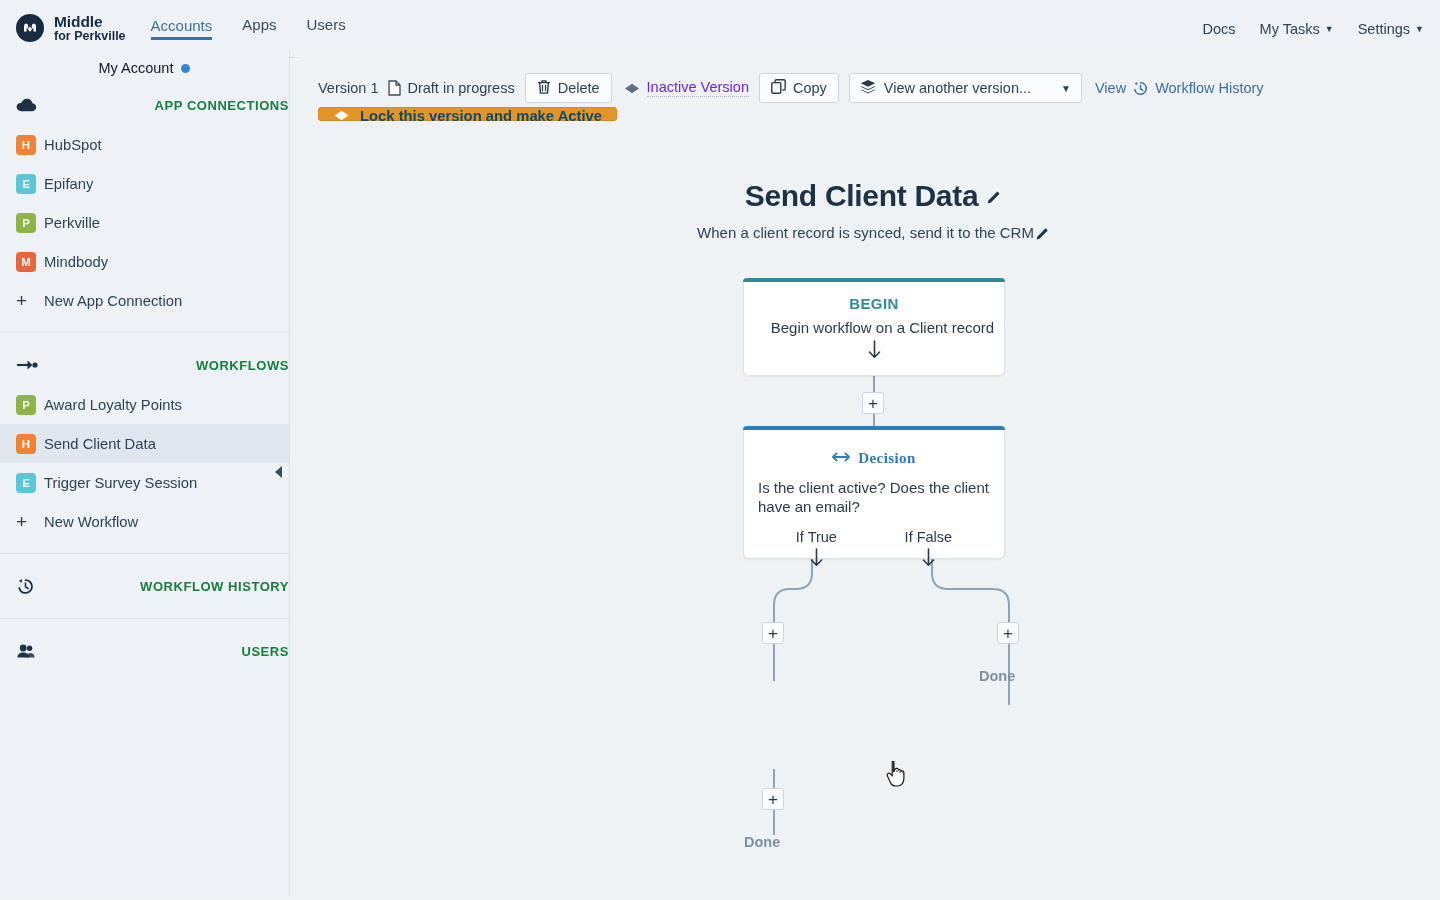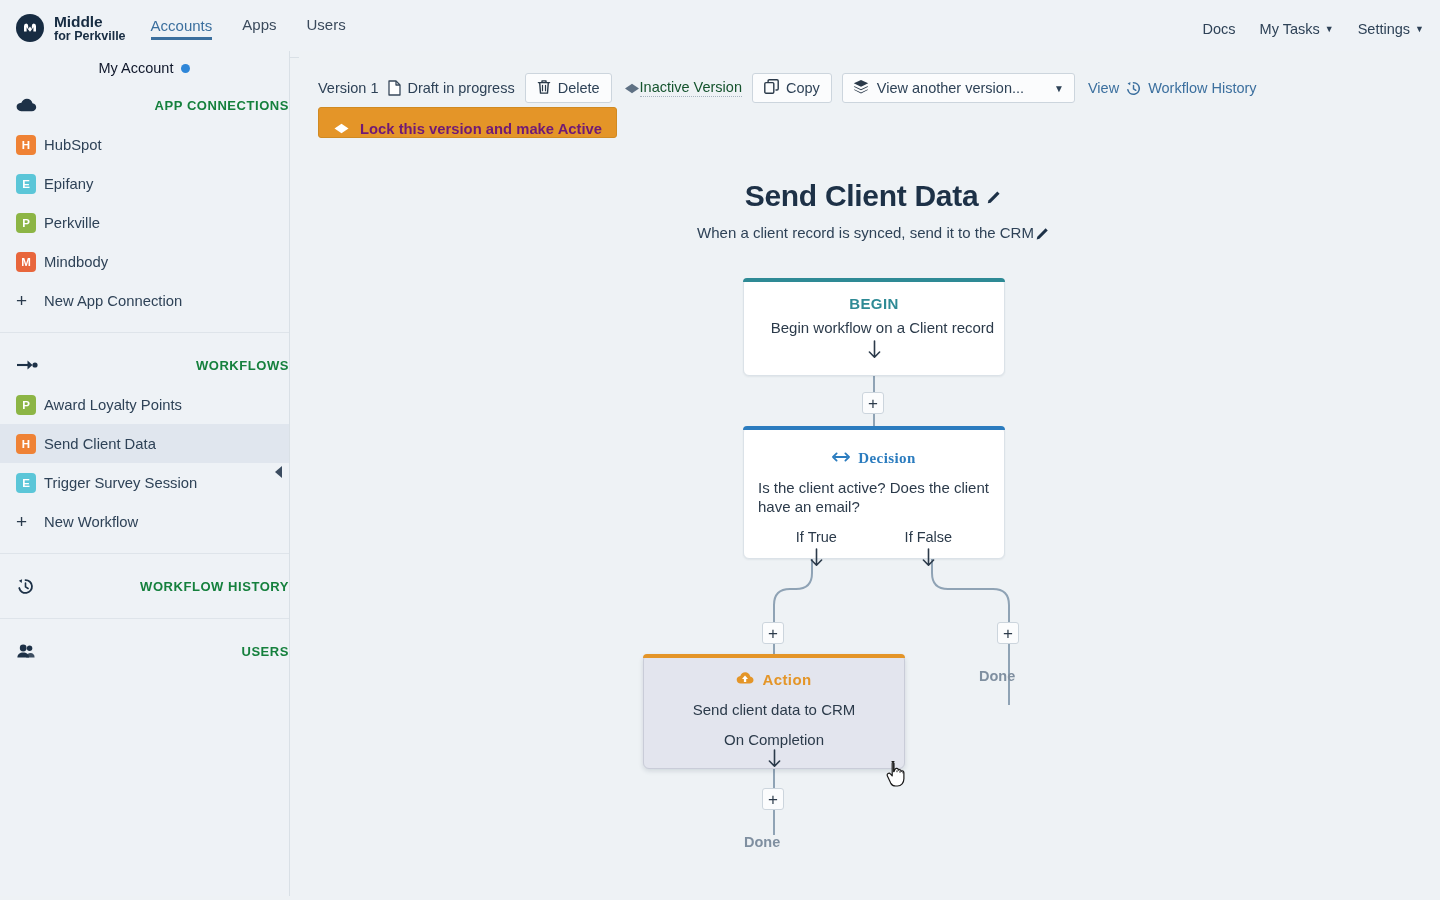--- a/index.html
+++ b/index.html
@@ -101,39 +101,39 @@
   .tb-text { font-size: 14.5px; color: #2e4257; }
   .tb-draft { display:flex; align-items:center; font-size:14.5px; color:#2e4257; margin-left:10px; }
   .tb-draft .fileico { margin-right: 6px; display:flex; }
   .tb-btn {
     display: inline-flex; align-items: center; gap: 7px;
     height: 30px; padding: 0 11px; margin-left: 10px;
     background: #fbfcfd; border: 1px solid #ccd5dd; border-radius: 3px;
     font-size: 14.5px; color: #2e4257; cursor: pointer;
   }
   .tb-inactive {
-    display:inline-flex; align-items:flex-end; margin-left:12px;
-    font-size:14.5px; color:#14532d; cursor:pointer;
+    display:inline-flex; align-items:flex-end; gap:7px; margin-left:12px;
+    font-size:14.5px; color:#6d28d9; cursor:pointer;
   }
   .tb-inactive span.lbl { border-bottom: 1px dotted #a8b3bf; padding-bottom:1px; }
   .tb-select {
     display:inline-flex; align-items:center; height:30px; padding:0 10px; margin-left:10px;
     background:#fbfcfd; border:1px solid #ccd5dd; border-radius:3px;
     font-size:14.5px; color:#2e4257; cursor:pointer; gap:8px;
   }
   .tb-select .sel-caret { margin-left:22px; font-size:10px; }
   .tb-link { margin-left:13px; font-size:14.5px; color:#3b6f9e; cursor:pointer; display:inline-flex; align-items:center; gap:6px; }
   .tb-link .hist-ico { display:flex; }
 
   .lock-btn {
     position: absolute; left: 19px; top: 56px;
-    display: inline-flex; align-items: flex-end; gap: 10px;
-    height: 31px; padding: 0 14px;
+    display: inline-flex; align-items: flex-start; gap: 10px;
+    height: 14px; padding: 0 14px;
     background: #e49528; border: 1px solid #d08a22; border-radius: 3px;
-    color: #701a75; font-size: 14.8px; font-weight: bold; cursor: pointer;
+    color: #0c4a6e; font-size: 14.8px; font-weight: bold; cursor: pointer;
   }
 
   
   .wf-title {
     position:absolute; left: 0; top: 128px; width: 1149px;
     text-align:center;
   }
   .wf-title h1 {
     font-size: 30px; font-weight: bold; color: #1d3147; letter-spacing: -.3px;
     display: inline-flex; align-items: center; gap: 9px;
@@ -512,40 +512,20 @@
         <div>If False</div>
         <div class="arrow-down">
           <svg width="15" height="20" viewBox="0 0 15 20">
             <path d="M7.5 1v15M2.4 12l5.1 5.2L12.6 12" fill="none" stroke="#2b3a4a" stroke-width="1.6" stroke-linecap="round" stroke-linejoin="round"></path>
           </svg>
         </div>
       </div>
     </div>
   </div>
 
-  <div class="node" id="node-action">
-    <div class="node-top"></div>
-    <div class="node-kind">
-      <span>
-        <svg width="18" height="14" viewBox="0 0 18 14">
-          <path d="M4.6 12.6h9c2.3 0 3.9-1.6 3.9-3.6 0-1.9-1.4-3.4-3.3-3.6C13.8 3 11.7 1.3 9.2 1.3c-2.3 0-4.3 1.5-4.9 3.6C2.1 5.2.7 6.6.7 8.7c0 2.2 1.7 3.9 3.9 3.9z" fill="#e49528"></path>
-          <path d="M9 4.4 12 8H6Z" fill="#ffffff"></path>
-          <rect x="7.9" y="7" width="2.3" height="4" fill="#ffffff"></rect>
-        </svg>
-      </span>
-      <span>Action</span>
-    </div>
-    <div class="node-body">Send client data to CRM</div>
-    <div class="oncomp">On Completion</div>
-    <div class="arrow-down" style="margin-top:1px;">
-      <svg width="15" height="20" viewBox="0 0 15 20">
-        <path d="M7.5 1v15M2.4 12l5.1 5.2L12.6 12" fill="none" stroke="#2b3a4a" stroke-width="1.6" stroke-linecap="round" stroke-linejoin="round"></path>
-      </svg>
-    </div>
-  </div>
 
   <div class="done-lbl" style="left:680px; top:617px;">Done</div>
   <div class="done-lbl" style="left:445px; top:783px;">Done</div>
 
 </div>
 
 <div class="cursor">
   <svg width="24" height="30" viewBox="0 0 24 30">
     <path d="M6 1.5c1 0 1.8.9 1.8 2v8.2l1.3-2.4c.5-.9 1.6-1.2 2.4-.7.5.3.8.8.8 1.4l.1.2c.5-.5 1.3-.7 2-.3.5.3.8.8.8 1.4.5-.4 1.2-.5 1.8-.2.6.4.9 1 .9 1.6v6c0 3.9-2.6 7.3-6.4 7.3H9.6c-2 0-3.9-1.1-4.9-2.9L1.4 16c-.5-.9-.2-2 .7-2.5.8-.5 1.8-.3 2.3.4l1.8 2V3.5c0-1.1.8-2 1.8-2z" fill="#ffffff" stroke="#1a1a1a" stroke-width="1.2" stroke-linejoin="round"></path>
     <path d="M7.8 11.5v-8M11 11.8v-1M14 12.4v-.9M17 13v-.6" stroke="#1a1a1a" stroke-width="1" stroke-linecap="round"></path>

